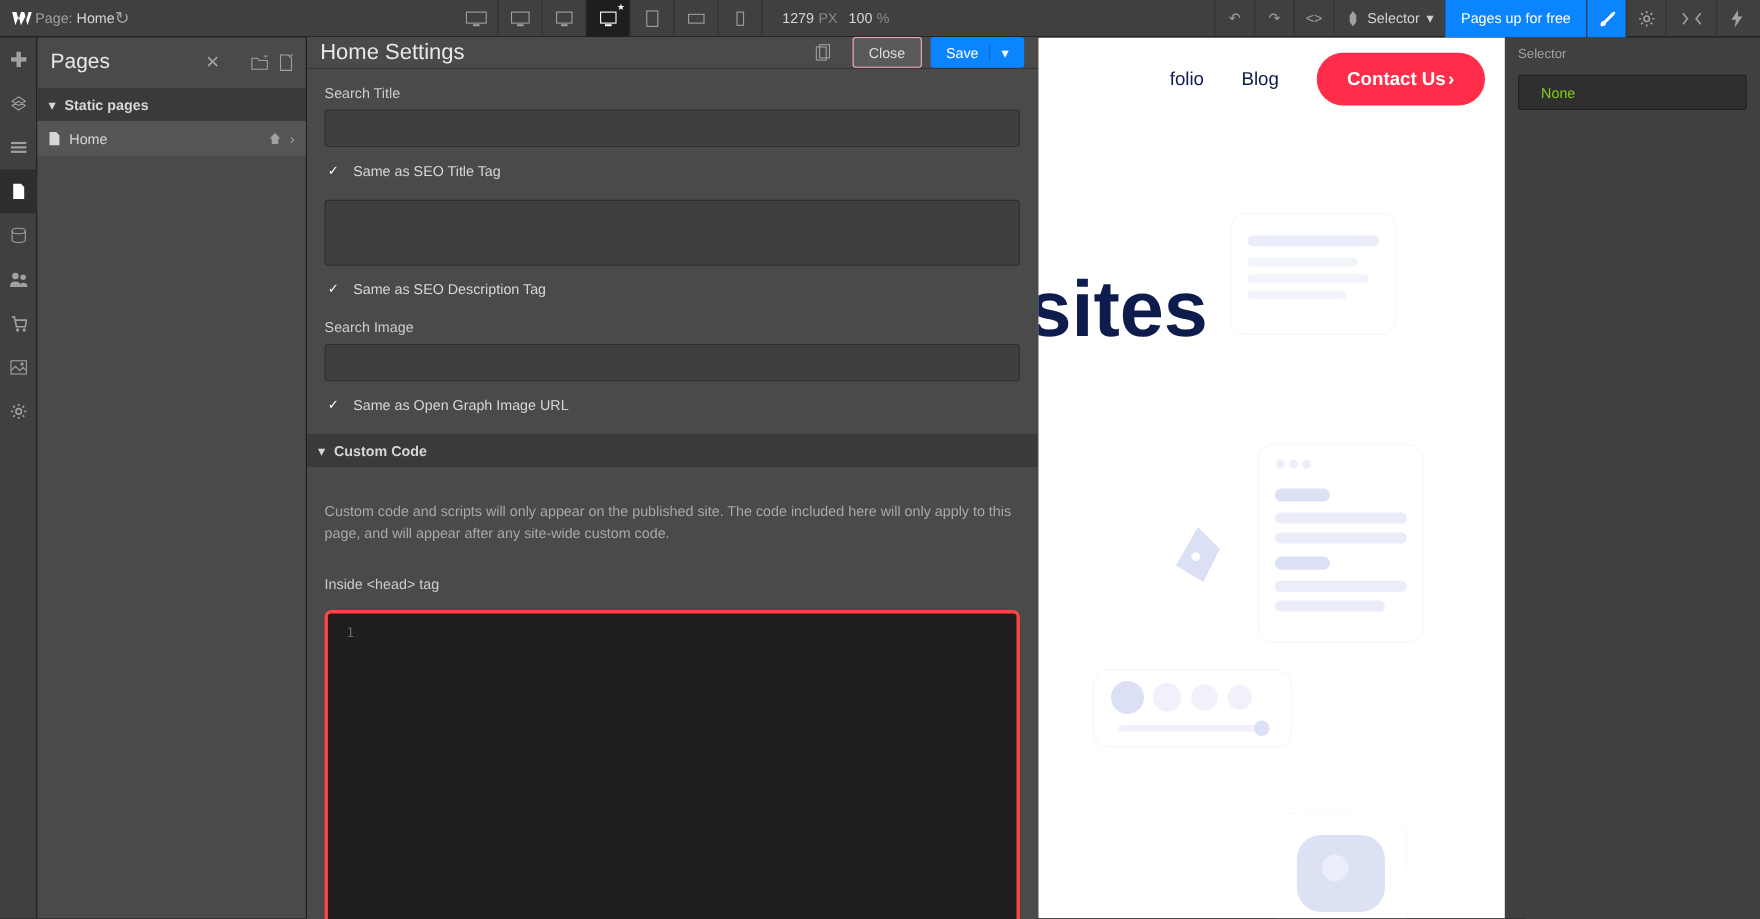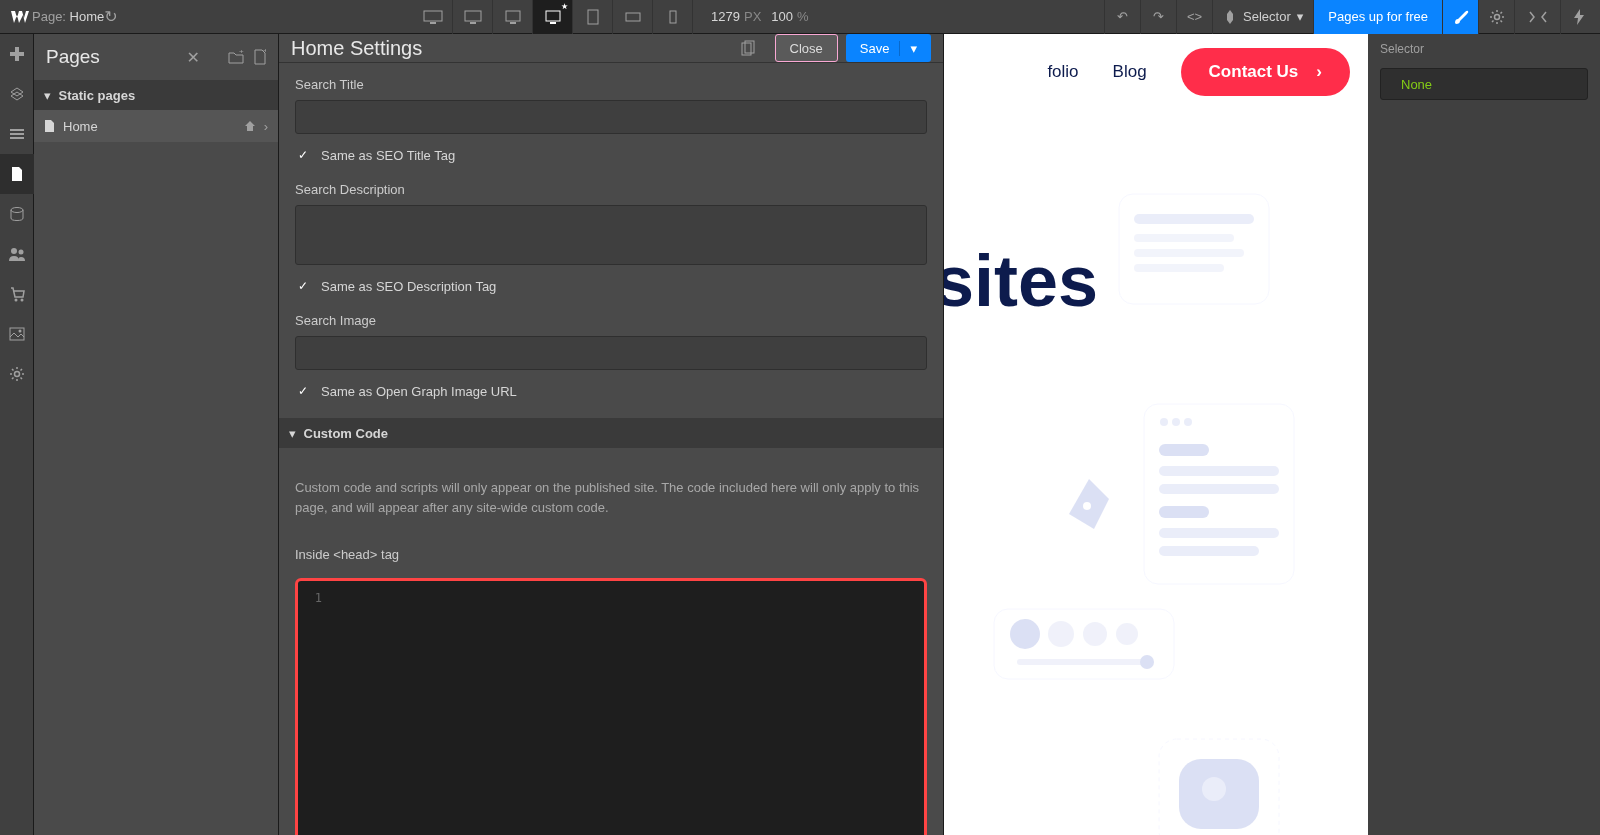--- a/index.html
+++ b/index.html
@@ -48,21 +48,21 @@
 .textarea-input { background: #3f3f3f; border: 1px solid #2f2f2f; height: 60px; border-radius: 3px; margin-bottom: 10px; resize: none; }
 .checkbox-row { display: flex; align-items: center; gap: 10px; margin-bottom: 16px; height: 22px; }
 .checkbox { width: 16px; height: 16px; display: flex; align-items: center; justify-content: center; font-size: 12px; color: #fff; }
 .collapsible-header { background: #3a3a3a; height: 30px; display: flex; align-items: center; gap: 8px; padding: 0 10px; margin: 0 -16px; }
 .help-text { color: #a8a8a8; font-size: 13px; line-height: 1.5; margin: 30px 0; }
 .code-editor { border: 3px solid #f44; border-radius: 6px; background: #1e1e1e; height: 290px; margin-top: 8px; display: flex; }
 .line-numbers { width: 30px; padding: 10px 6px; text-align: right; color: #666; font-family: monospace; font-size: 12px; }
 .canvas { flex: 1; background: #fff; position: relative; overflow: hidden; }
 .canvas-nav { position: absolute; top: 14px; right: 18px; display: flex; align-items: center; gap: 34px; }
 .canvas-nav a { color: #0d1b4d; font-size: 17px; font-weight: 500; text-decoration: none; }
-.contact-btn { background: #ff2d4a; color: #fff; padding: 14px 28px; border-radius: 30px; display: flex; align-items: center; gap: 18px; font-weight: 600; font-size: 17px; }
+.contact-btn { background: #ff2d4a; color: #fff; padding: 14px 28px; border-radius: 30px; display: flex; align-items: center; gap: 2px; font-weight: 600; font-size: 17px; }
 .hero-text { position: absolute; top: 210px; left: -10px; font-size: 72px; font-weight: 800; color: #0d1b4d; line-height: 1.05; }
 .deco { position: absolute; opacity: 0.35; }
 .right-panel { width: 232px; background: #404040; display: flex; flex-direction: column; }
 .selector-row { padding: 10px 12px; display: flex; align-items: center; gap: 8px; border-bottom: 1px solid #333; }
 .selector-label { padding: 8px 12px; color: #a0a0a0; font-size: 12px; }
 .selector-input { margin: 4px 12px 12px; background: #2f2f2f; border: 1px solid #222; height: 32px; border-radius: 3px; padding: 0 20px; color: #84cc16; display: flex; align-items: center; font-size: 13px; }
 .empty-panel { margin: 90px 8px; background: #444; border-radius: 4px; padding: 28px 14px; text-align: center; color: #a8a8a8; font-size: 13px; line-height: 1.5; }
 .empty-icon { font-size: 26px; margin-bottom: 12px; }
 svg { display: block; }
 .icon-refresh::before { content: "↻"; font-size: 16px; }
@@ -284,21 +284,20 @@
         </div>
       </div>
     </div>
     <div class="settings-body">
       <div class="field-label">Search Title</div>
       <div class="text-input"></div>
       <div class="checkbox-row">
         <span class="checkbox">✓</span>
         <span>Same as SEO Title Tag</span>
       </div>
-      <div class="field-label">Search Description</div>
       <div class="textarea-input"></div>
       <div class="checkbox-row">
         <span class="checkbox">✓</span>
         <span>Same as SEO Description Tag</span>
       </div>
       <div class="field-label">Search Image</div>
       <div class="text-input"></div>
       <div class="checkbox-row">
         <span class="checkbox">✓</span>
         <span>Same as Open Graph Image URL</span>

